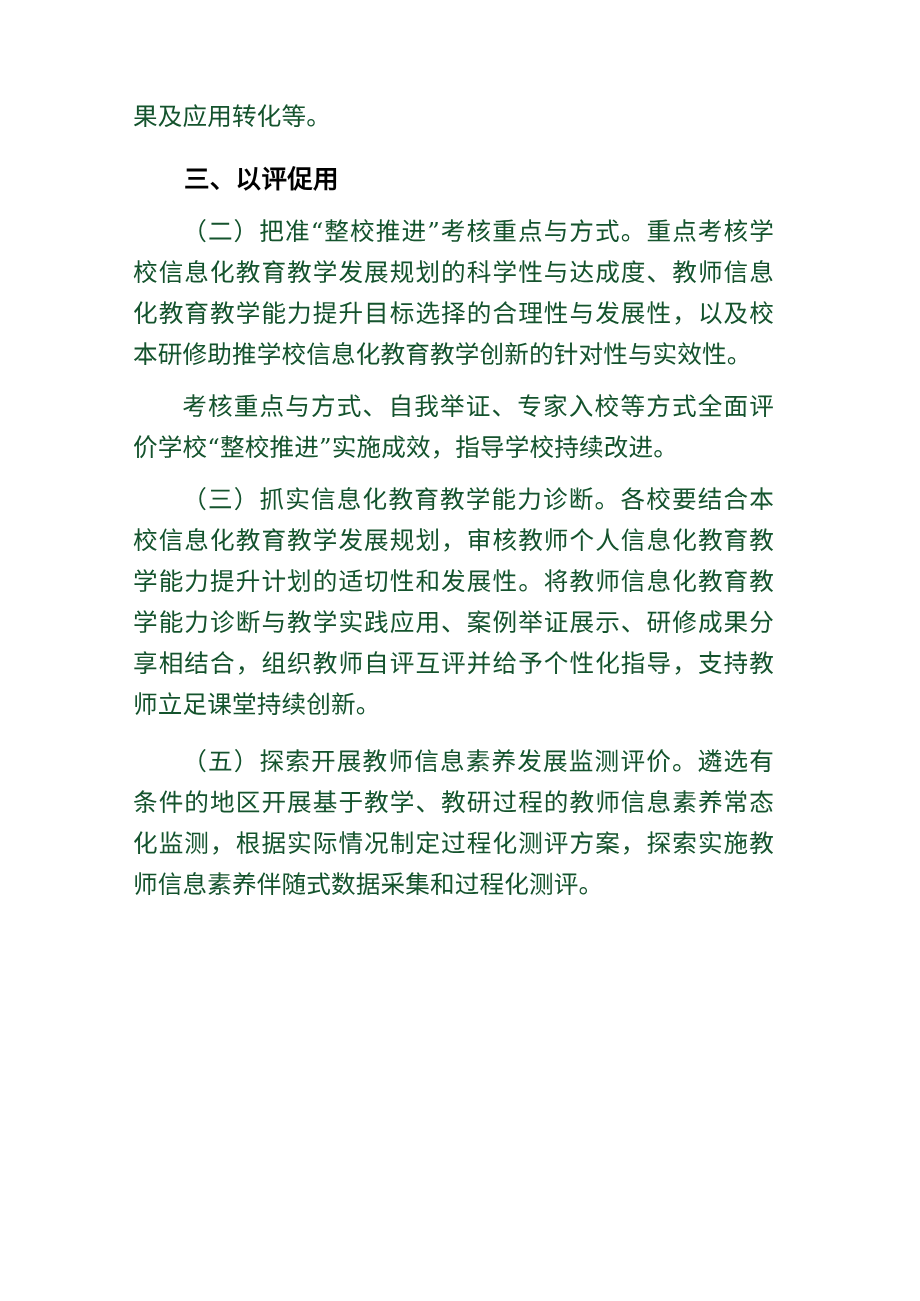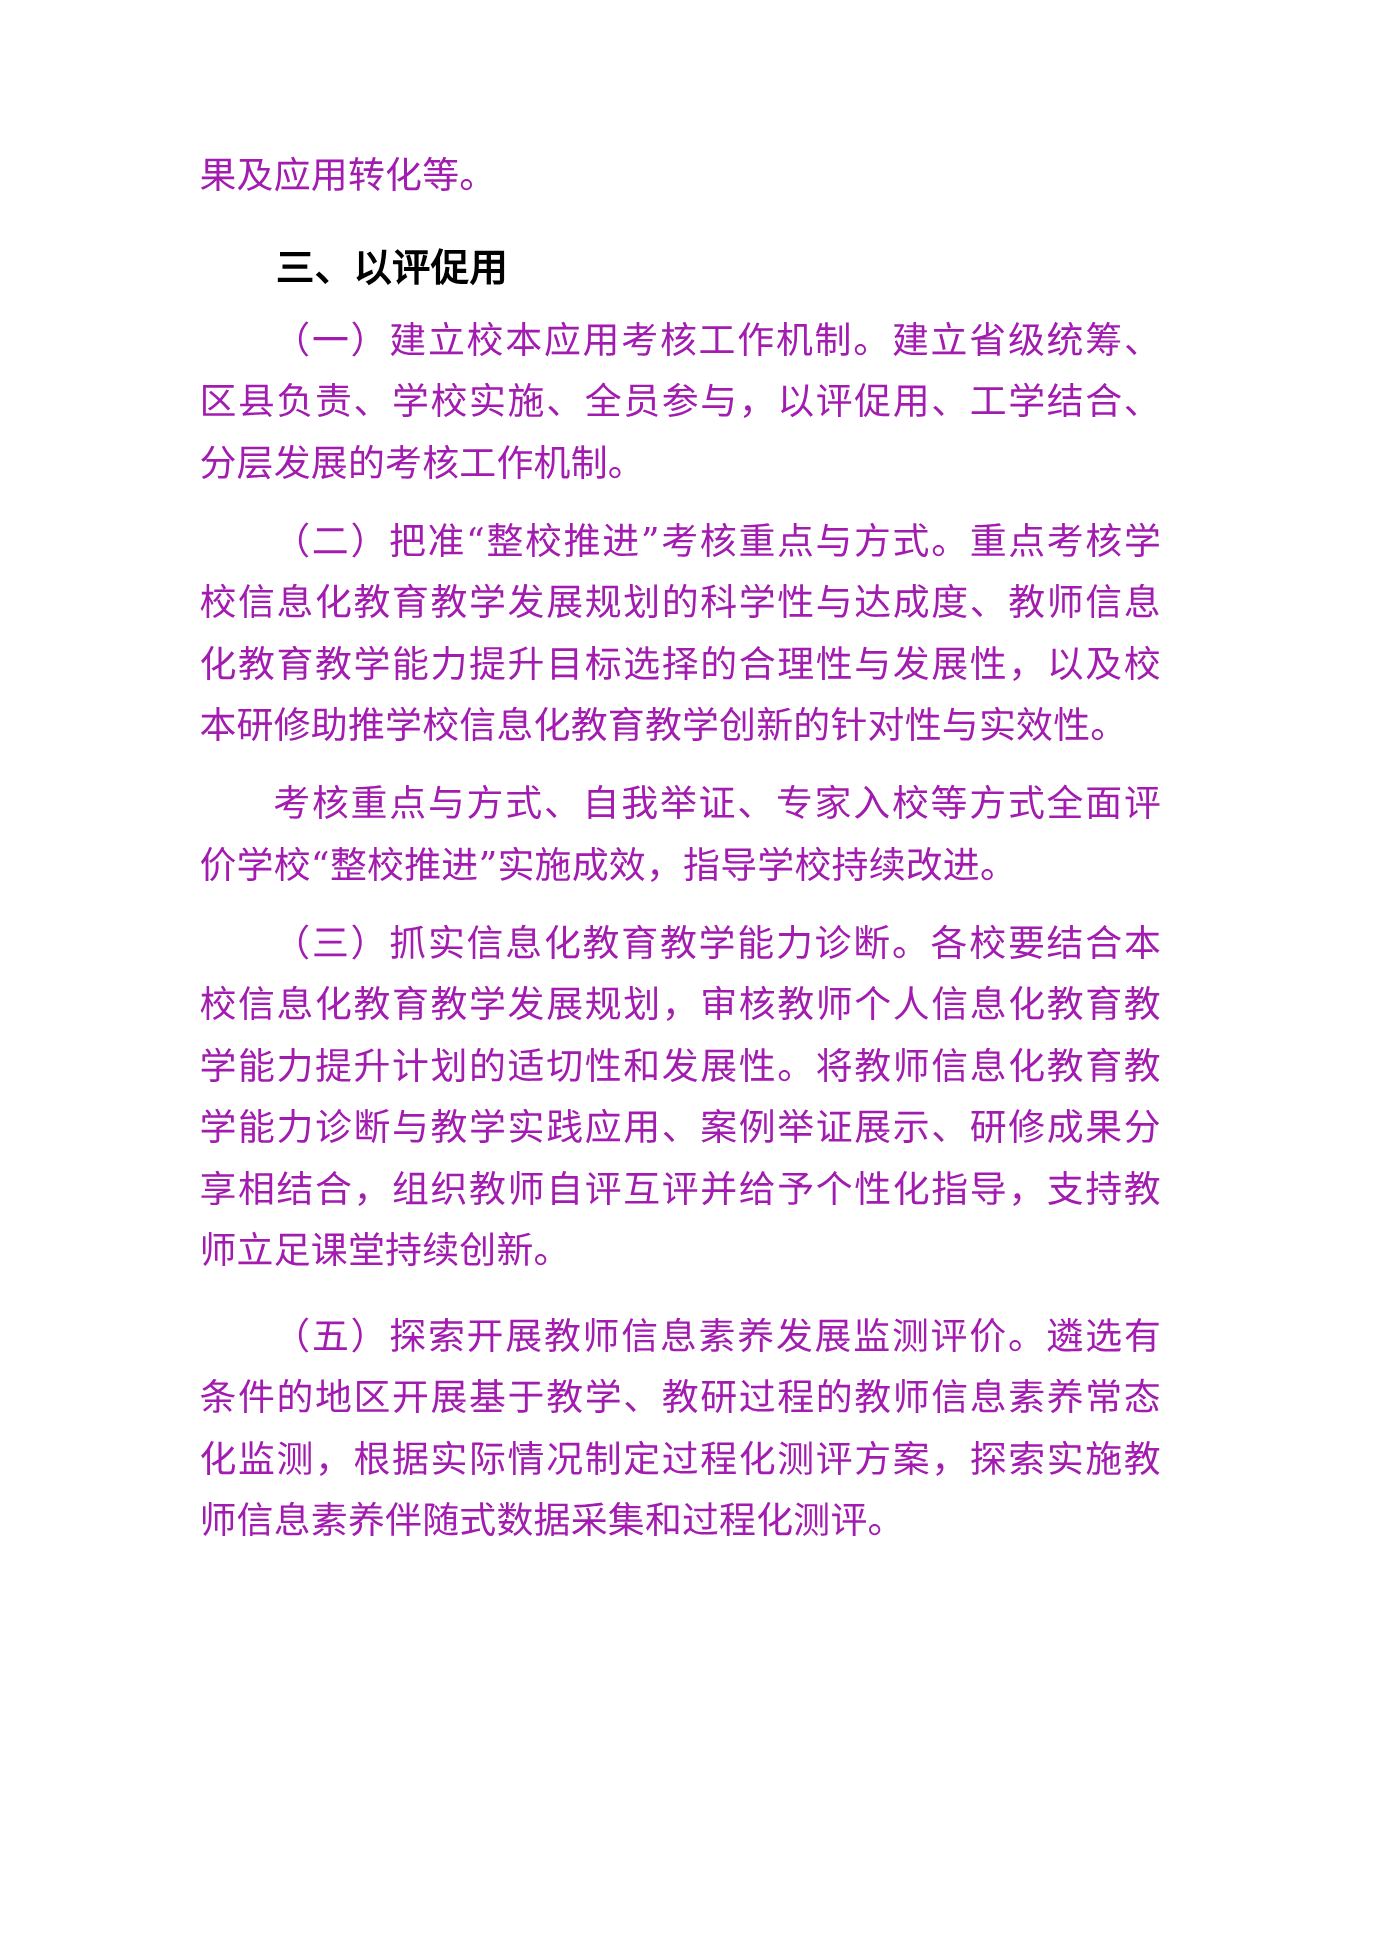--- a/index.html
+++ b/index.html
@@ -24,21 +24,21 @@
     left: 133px;
     top: 96px;
     width: 657px;   
   }
 
   
   .para {
     font-family: "DejaVu Serif", "Liberation Serif", serif;
     font-size: 24.6px;
     line-height: 41px;
-    color: #a21caf;
+    color: #14532d;
     text-align: justify;
     text-justify: inter-ideograph;
     letter-spacing: 0.15px;
     margin: 0 16px 6px 0;
     text-indent: 2em;
     word-break: break-all;
   }
 
   .para.no-indent {
     text-indent: 0;
@@ -66,21 +66,20 @@
 
     <p class="para no-indent">果及应用转化等。</p>
 
     <div class="gap-sm"></div>
 
 
     <div class="gap-sm"></div>
 
     <h2 class="heading">三、以评促用</h2>
 
-    <p class="para">（一）建立校本应用考核工作机制。建立省级统筹、区县负责、学校实施、全员参与，以评促用、工学结合、分层发展的考核工作机制。</p>
 
     <div class="gap-sm"></div>
 
     <p class="para">（二）把准“整校推进”考核重点与方式。重点考核学校信息化教育教学发展规划的科学性与达成度、教师信息化教育教学能力提升目标选择的合理性与发展性，以及校本研修助推学校信息化教育教学创新的针对性与实效性。</p>
 
     <div class="gap-sm"></div>
 
     <p class="para">考核重点与方式、自我举证、专家入校等方式全面评价学校“整校推进”实施成效，指导学校持续改进。</p>
 
     <div class="gap-sm"></div>

